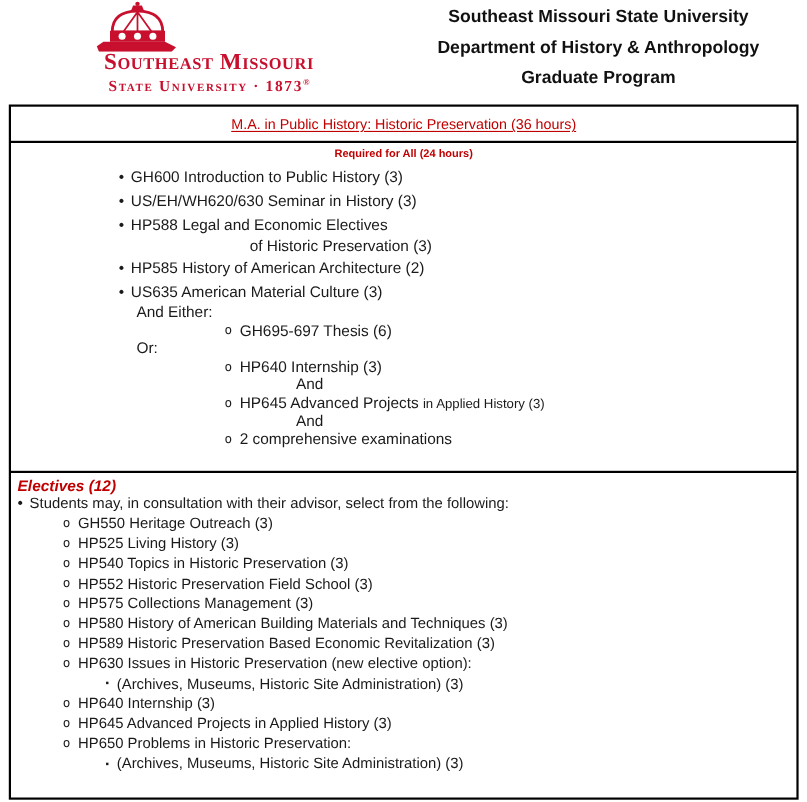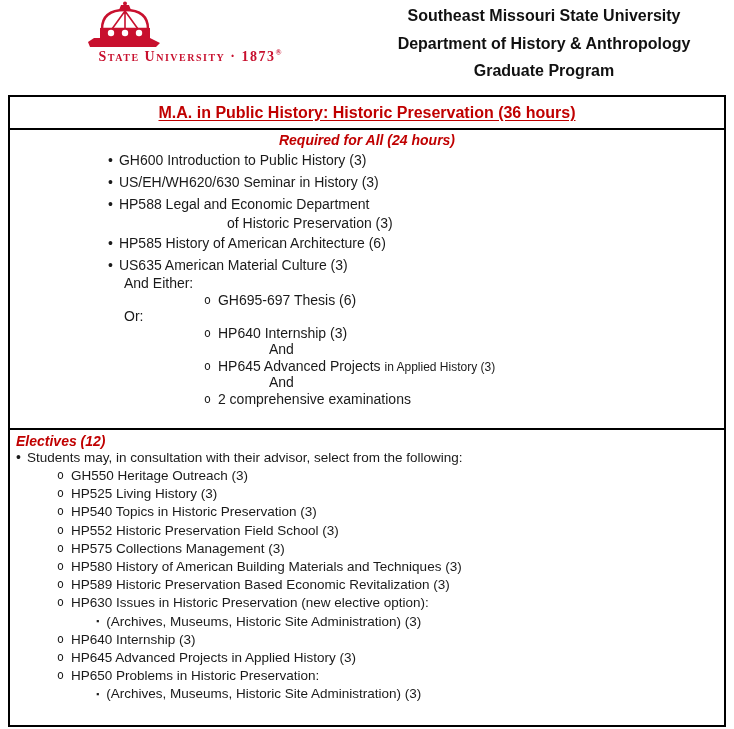--- a/index.html
+++ b/index.html
@@ -15,27 +15,27 @@
   .logo-line2 { font-size:14px; font-variant:small-caps; letter-spacing:1.5px; line-height:16px; }
   .logo-reg { font-size:8px; vertical-align:super; letter-spacing:0; }
 
   .doc-header { position:absolute; left:356px; top:2px; width:376px; text-align:center;
                 font-weight:700; font-size:16px; line-height:27.5px; color:#111; }
 
   
   .program-table { position:absolute; left:8px; top:95px; width:718px; height:632px;
                    border:2px solid #000; background:#fff; }
   .row-title { height:33px; border-bottom:2px solid #000; text-align:center; line-height:31px; }
-  .title-text { color:#C00000; font-weight:700; font-size:16px; text-decoration:underline;
+  .title-text { color:#C00000; font-weight:400; font-size:13px; text-decoration:underline;
                 text-underline-offset:2px; }
   .row-required { height:300px; border-bottom:2px solid #000; }
   .row-electives { height:291px; }
 
   .req-heading { height:19px; line-height:21px; text-align:center; color:#C00000;
-                 font-weight:700; font-style:italic; font-size:14px; }
+                 font-weight:700; font-size:10px; }
 
   .rline { font-size:14px; white-space:nowrap; }
   .rb { height:22px; line-height:22px; padding-left:98px; }
   .rc { height:17px; line-height:17px; padding-left:217px; }
   .rl { height:15px; line-height:15px; padding-left:114px; }
   .ro { height:18px; line-height:18px; padding-left:194px; }
   .ra { height:15px; line-height:15px; padding-left:259px; }
   .small-inline { font-size:12px; }
 
   .b-dot { display:inline-block; margin-right:6px; font-size:14px; }
@@ -60,20 +60,21 @@
     <path d="M35 4 L43 4 L45 9 L33 9 Z" fill="#C8102E"></path>
     <path d="M16 28 Q16 9 39 9 Q62 9 62 28 Z" fill="#fff" stroke="#C8102E" stroke-width="2.5"></path>
     <path d="M39 10 L26 28 M39 10 L39 28 M39 10 L52 28" stroke="#C8102E" stroke-width="1.6" fill="none"></path>
     <rect x="14" y="27" width="50" height="10" fill="#C8102E"></rect>
     <circle cx="25" cy="32" r="3.2" fill="#fff"></circle>
     <circle cx="39" cy="32" r="3.2" fill="#fff"></circle>
     <circle cx="53" cy="32" r="3.2" fill="#fff"></circle>
     <path d="M8 37 L64 37 L74 42 L70 46 L4 46 L2 41 Z" fill="#C8102E"></path>
   </svg>
   <div class="logo-wordmark">
+    <div class="logo-line1">Southeast Missouri</div>
     <div class="logo-line2"><span>State University · 1873</span><span class="logo-reg">®</span></div>
   </div>
 
   <div class="doc-header">
     <div>Southeast Missouri State University</div>
     <div>Department of History &amp; Anthropology</div>
     <div>Graduate Program</div>
   </div>
 
   <div class="program-table">
@@ -85,27 +86,27 @@
     <div class="row-required">
       <div class="req-heading">Required for All (24 hours)</div>
 
       <div class="rline rb">
         <span class="b-dot">•</span><span>GH600 Introduction to Public History (3)</span>
       </div>
       <div class="rline rb">
         <span class="b-dot">•</span><span>US/EH/WH620/630 Seminar in History (3)</span>
       </div>
       <div class="rline rb">
-        <span class="b-dot">•</span><span>HP588 Legal and Economic Department</span>
+        <span class="b-dot">•</span><span>HP588 Legal and Economic Electives</span>
       </div>
       <div class="rline rc">
         <span>of Historic Preservation (3)</span>
       </div>
       <div class="rline rb">
-        <span class="b-dot">•</span><span>HP585 History of American Architecture (6)</span>
+        <span class="b-dot">•</span><span>HP585 History of American Architecture (2)</span>
       </div>
       <div class="rline rb">
         <span class="b-dot">•</span><span>US635 American Material Culture (3)</span>
       </div>
       <div class="rline rl">
         <span>And Either:</span>
       </div>
       <div class="rline ro">
         <span class="b-circ">o</span><span>GH695-697 Thesis (6)</span>
       </div>

